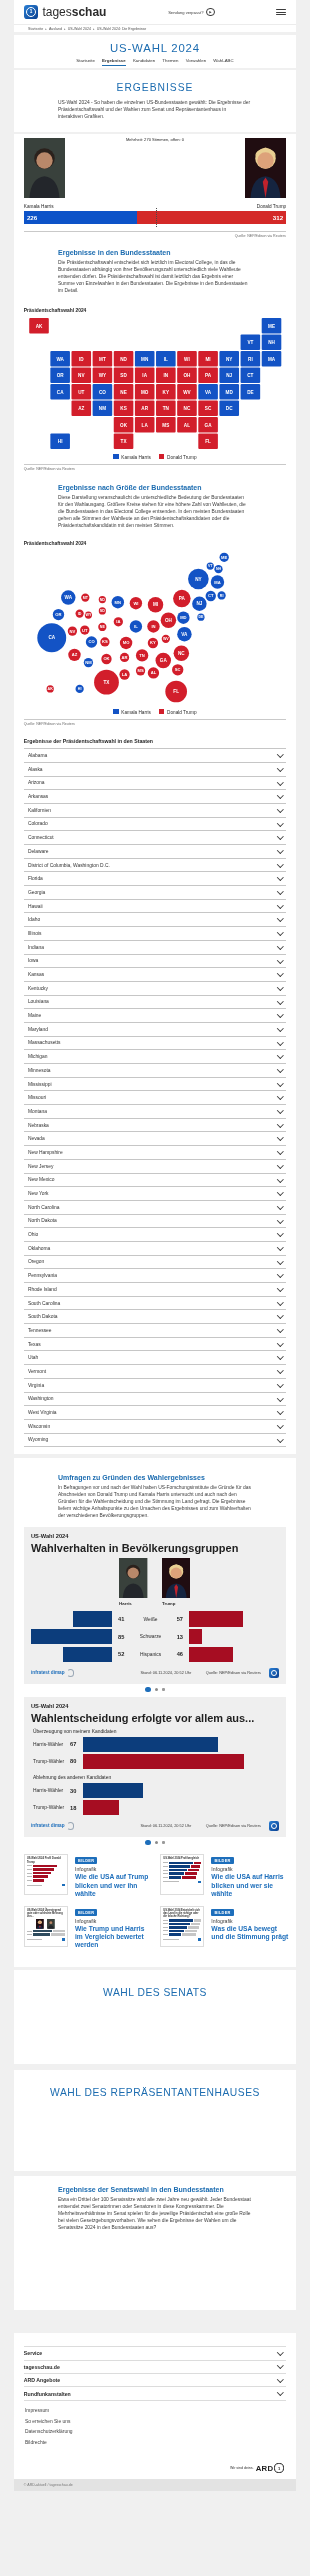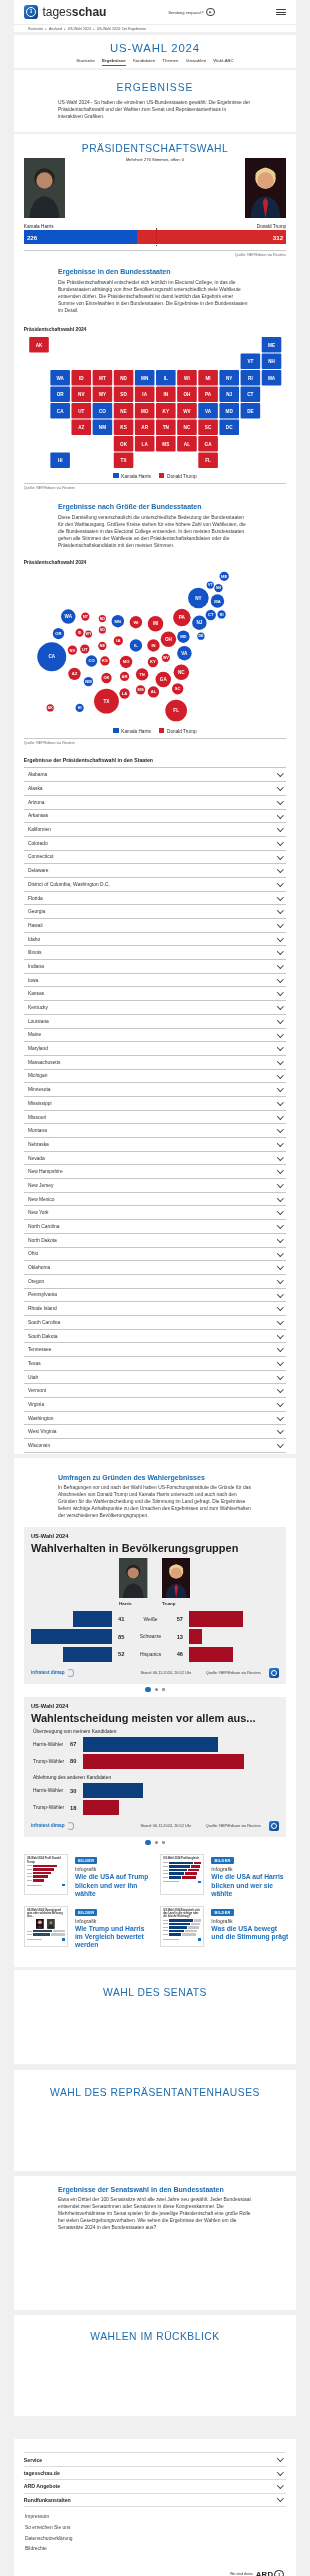--- a/index.html
+++ b/index.html
@@ -165,21 +165,20 @@
         <span class="tab">Wahl-ABC</span>
       </div>
   </div>
 
   <div class="card sec-erg">
     <div class="h-big" style="padding-top:11.4px;letter-spacing:1px;">ERGEBNISSE</div>
     <p class="para" style="margin-top:6.2px;">US-Wahl 2024 - So haben die einzelnen US-Bundesstaaten gewählt: Die Ergebnisse der Präsidentschaftswahl und der Wahlen zum Senat und Repräsentantenhaus in interaktiven Grafiken.</p>
   </div>
 
   <div class="card sec-main">
-    <div class="h-big" style="padding-top:8.3px;">PRÄSIDENTSCHAFTSWAHL</div>
 
     <div class="hero">
       <div class="mnote">Mehrheit: 270 Stimmen, offen: 0</div>
       <div class="portrait left" id="harris-photo"><svg viewBox="0 0 60 88" width="41" height="60" preserveAspectRatio="none">
             <rect x="0" y="0" width="60" height="88" fill="#39413c"></rect>
             <circle cx="30" cy="30" r="15" fill="#2b211c"></circle>
             <circle cx="30" cy="33" r="12" fill="#b9886a"></circle>
             <path d="M8 88 Q10 58 30 56 Q50 58 52 88 Z" fill="#23262b"></path>
           </svg></div>
       <div class="portrait right" id="trump-photo"><svg viewBox="0 0 60 88" width="41" height="60" preserveAspectRatio="none">
@@ -925,21 +924,21 @@
       </div>
     </div>
     <div class="dots">
       <span class="dot1"></span>
       <span class="dot2"></span>
       <span class="dot3"></span>
     </div>
 
     <div class="chartcard" style="margin-top:2.1px;">
       <div class="cc-kicker">US-Wahl 2024</div>
-      <div class="cc-title">Wahlentscheidung meisten vor allem aus...</div>
+      <div class="cc-title">Wahlentscheidung erfolgte vor allem aus...</div>
       <div id="c2groups" style="margin-top:3.1px;">
           <div class="glabel">Überzeugung von meinem Kandidaten</div>
           <div class="c2row">
             <div class="c2label">Harris-Wähler</div>
             <div class="c2val">67</div>
             <div class="c2zone">
               <div class="bar" style="width: 135px; background: rgb(12, 61, 124);"></div>
             </div>
           </div>
           <div class="c2row">
@@ -1129,23 +1128,20 @@
 
   <div class="card sec-repr">
     <div class="h-big" style="padding-top:17.6px;">WAHL DES REPRÄSENTANTENHAUSES</div>
   </div>
 
   <div class="card sec-senerg">
     <div class="h-sub" style="padding-top:10.3px;">Ergebnisse der Senatswahl in den Bundesstaaten</div>
     <p class="para">Etwa ein Drittel der 100 Senatssitze wird alle zwei Jahre neu gewählt. Jeder Bundesstaat entsendet zwei Senatorinnen oder Senatoren in diese Kongresskammer. Die Mehrheitsverhältnisse im Senat spielen für die jeweilige Präsidentschaft eine große Rolle bei vielen Gesetzgebungsvorhaben. Wie sehen die Ergebnisse der Wahlen um die Senatssitze 2024 in den Bundesstaaten aus?</p>
   </div>
 
-  <div class="card sec-rueck">
-    <div class="h-big" style="padding-top:15.5px;">WAHLEN IM RÜCKBLICK</div>
-  </div>
 
   <div class="card sec-footer">
     <div class="f-acc" id="footer-acc">
         <div class="f-row">
           <span class="f-label">Service</span>
           <span class="chev"></span>
         </div>
         <div class="f-row">
           <span class="f-label">tagesschau.de</span>
           <span class="chev"></span>

